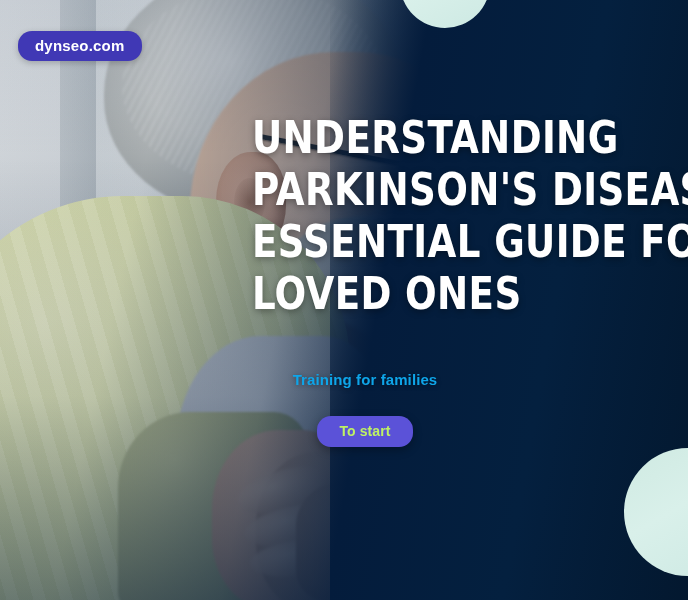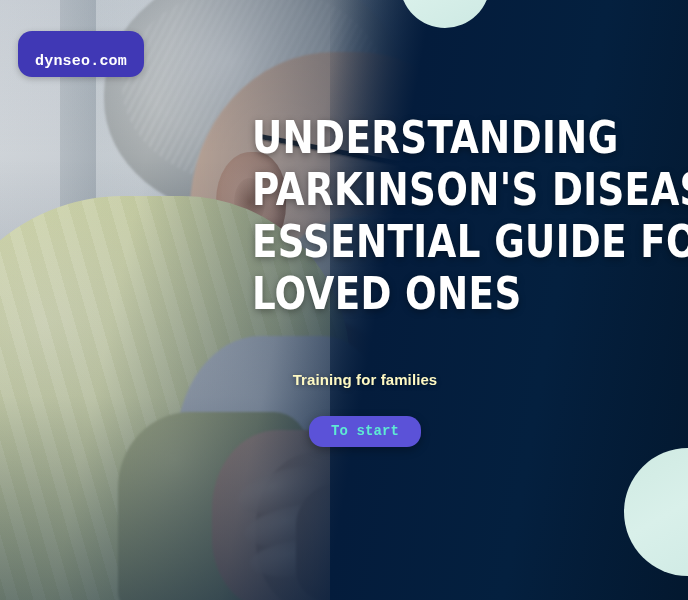--- a/index.html
+++ b/index.html
@@ -240,30 +240,29 @@
   }
   .circle-bottom{
     left:624px; top:448px;
     width:128px; height:128px;
   }
 
   
   .logo-badge{
     position:absolute;
     left:18px; top:31px;
-    padding:23px 17px 8px;
+    padding:7px 17px 8px;
     border-radius:14px;
     background:#4038b5;
     color:#ffffff;
     font-size:15px;
     font-weight:bold;
     letter-spacing:.2px;
     line-height:1;
     box-shadow:0 2px 6px rgba(0,0,0,.22);
-    font-family:Liberation Mono, monospace;
   }
 
   
   .content{
     position:absolute;
     left:252px; top:112px;
     width:400px;
   }
 
   .headline{
@@ -277,21 +276,21 @@
     transform:scaleX(.94);
     transform-origin:left top;
     text-shadow:0 2px 8px rgba(0,0,0,.35);
   }
   .headline .ln{ display:block; white-space:nowrap; }
 
   .subtitle{
     position:absolute;
     left:0; top:0;
     width:260px;
-    color:#fef9c3;
+    color:#0ea5e9;
     font-size:15px;
     font-weight:bold;
     letter-spacing:.1px;
     text-align:center;
     text-shadow:0 1px 5px rgba(0,0,0,.4);
   }
 
   .sub-wrap{
     position:absolute;
     left:235px; top:371px;
@@ -305,22 +304,22 @@
     width:260px;
     display:flex;
     justify-content:center;
   }
   .cta-button{
     display:inline-block;
     padding:8px 22px 9px;
     border:none;
     border-radius:14px;
     background:#5b52d8;
-    color:#5eead4;
-    font-family:Liberation Mono, monospace;
+    color:#bef264;
+    font-family:Liberation Sans, sans-serif;
     font-size:14px;
     font-weight:bold;
     letter-spacing:.1px;
     line-height:1;
     cursor:pointer;
     box-shadow:0 3px 10px rgba(0,0,0,.30);
   }
 </style>
 </head>
 <body>

